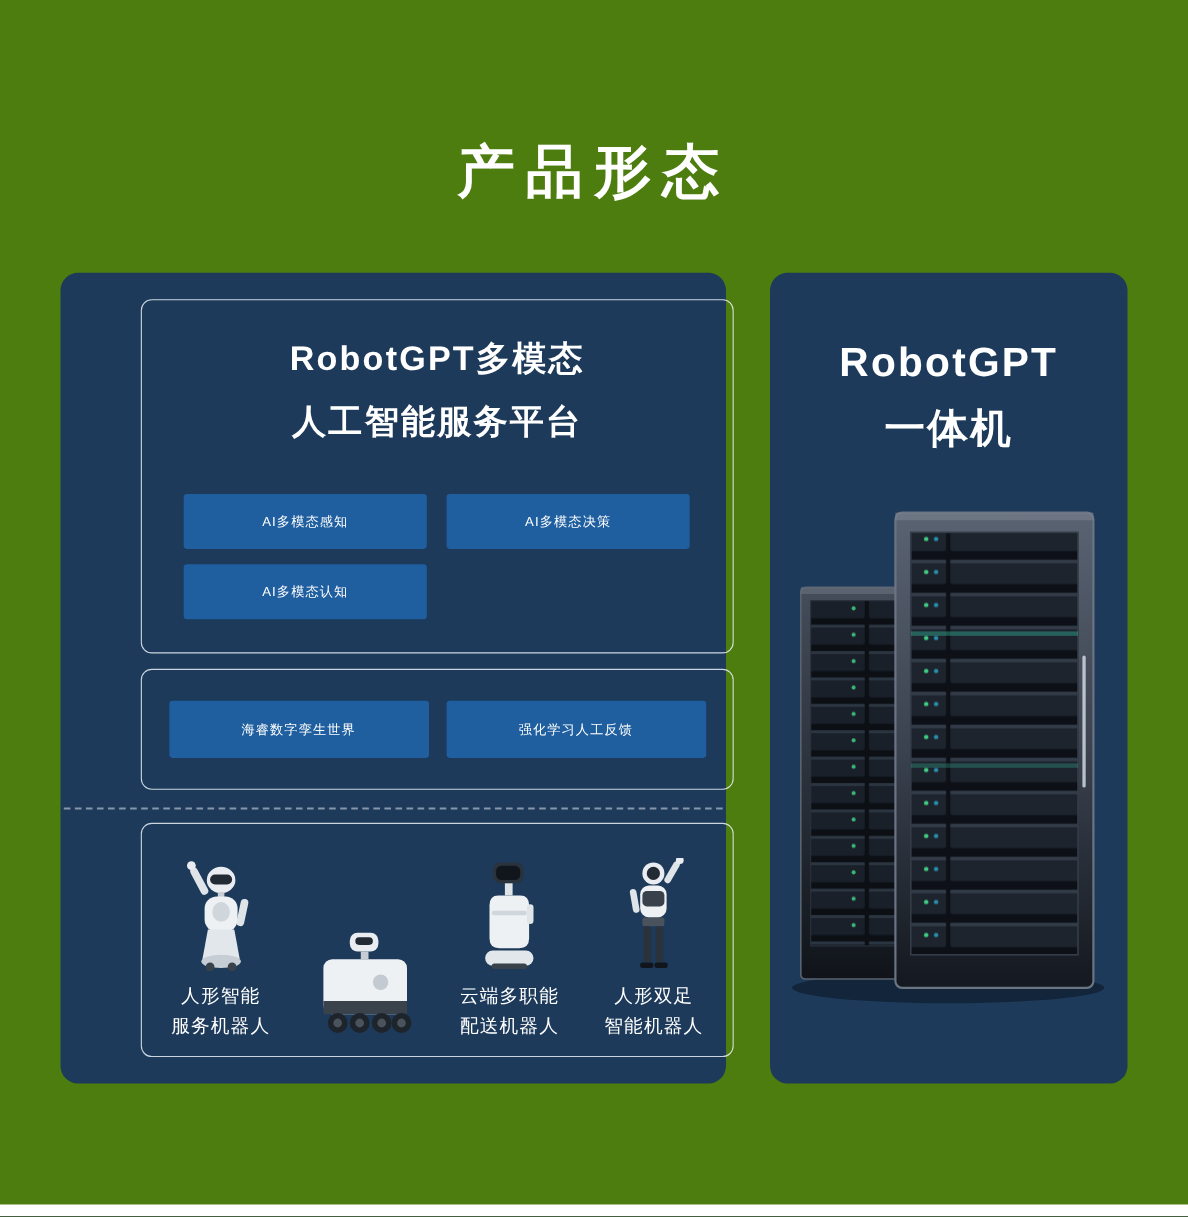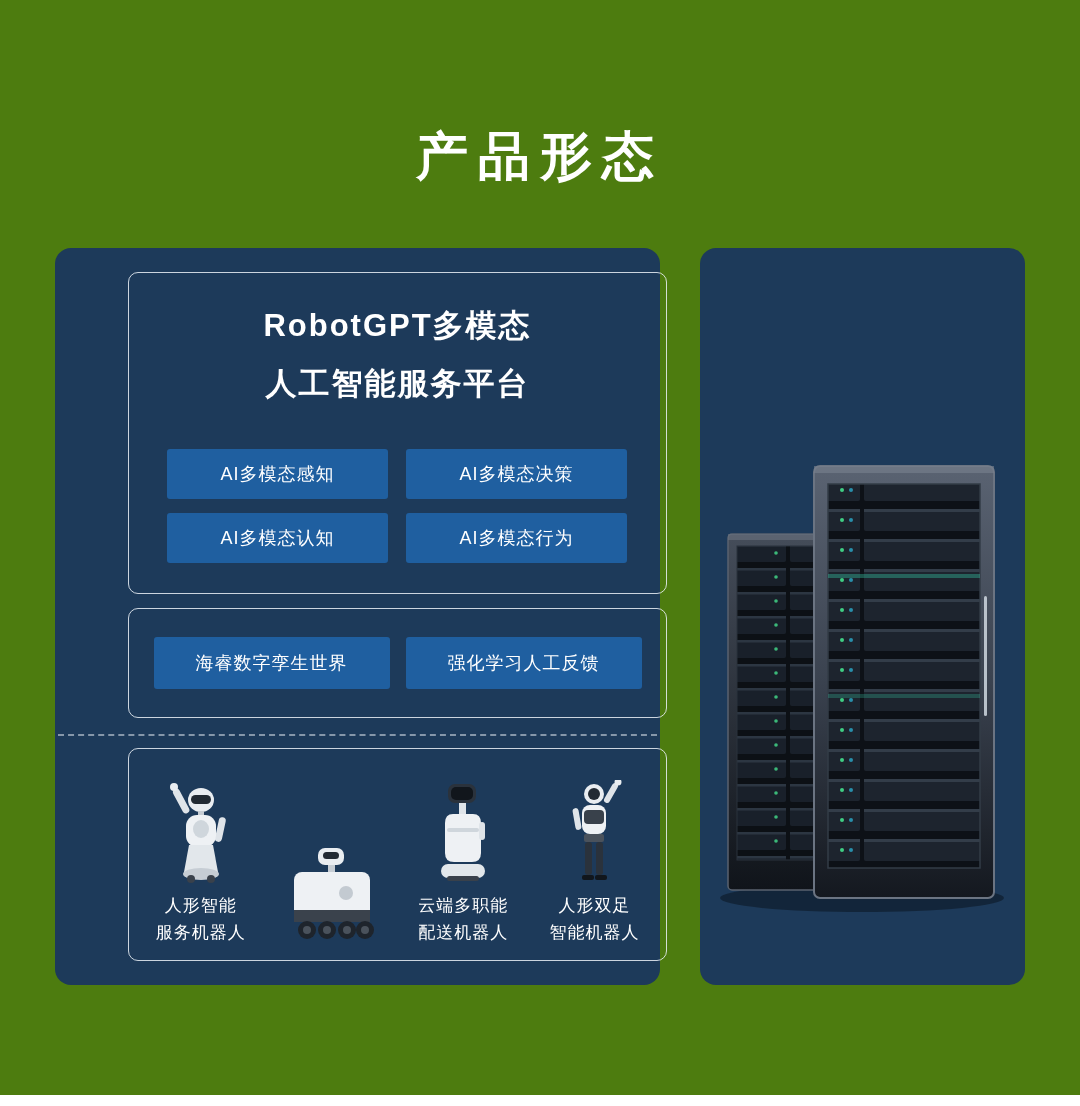--- a/index.html
+++ b/index.html
@@ -29,21 +29,21 @@
   .platform-box { left:33px; top:24px; width:539px; height:322px; }
   .platform-title { padding-top:24px; text-align:center; font-size:31px; font-weight:600; letter-spacing:2px; }
   .platform-title div { line-height:58px; }
   .btn-grid {
     position:absolute; left:38px; right:39px; top:176px;
     display:grid; grid-template-columns:1fr 1fr; column-gap:18px; row-gap:14px;
   }
   .chip {
     height:50px; background:#1f5fa0; border-radius:3px;
     display:flex; align-items:center; justify-content:center;
-    font-size:18px; letter-spacing:1px; color:#ffffff;
+    font-size:12px; letter-spacing:1px; color:#ffffff;
   }
 
   
   .foundation-box { left:33px; top:360px; width:539px; height:110px;
     display:flex; align-items:center; justify-content:center; gap:16px; }
   .foundation-box .chip { width:236px; height:52px; }
 
   
   .dashed-divider {
     position:absolute; left:3px; right:3px; top:486px;
@@ -75,21 +75,20 @@
 
     <div class="box platform-box">
       <div class="platform-title">
         <div>RobotGPT多模态</div>
         <div>人工智能服务平台</div>
       </div>
       <div class="btn-grid">
         <div class="chip">AI多模态感知</div>
         <div class="chip">AI多模态决策</div>
         <div class="chip">AI多模态认知</div>
-        <div class="chip">AI多模态行为</div>
       </div>
     </div>
 
     <div class="box foundation-box">
       <div class="chip">海睿数字孪生世界</div>
       <div class="chip">强化学习人工反馈</div>
     </div>
 
     <div class="dashed-divider"></div>
 
@@ -178,20 +177,24 @@
         <div class="robot-caption">
           <div>人形双足</div>
           <div>智能机器人</div>
         </div>
       </div>
 
     </div>
   </section>
 
   <section class="panel right">
+    <div class="right-title">
+      <div>RobotGPT</div>
+      <div>一体机</div>
+    </div>
 
     <div class="server-art">
       <svg width="300" height="470" viewBox="0 0 300 470">
         <defs>
           <linearGradient id="cabA" x1="0" y1="0" x2="0" y2="1">
             <stop offset="0" stop-color="#5a6372"></stop>
             <stop offset="0.5" stop-color="#3a424f"></stop>
             <stop offset="1" stop-color="#14181f"></stop>
           </linearGradient>
           <linearGradient id="cabB" x1="0" y1="0" x2="0" y2="1">

